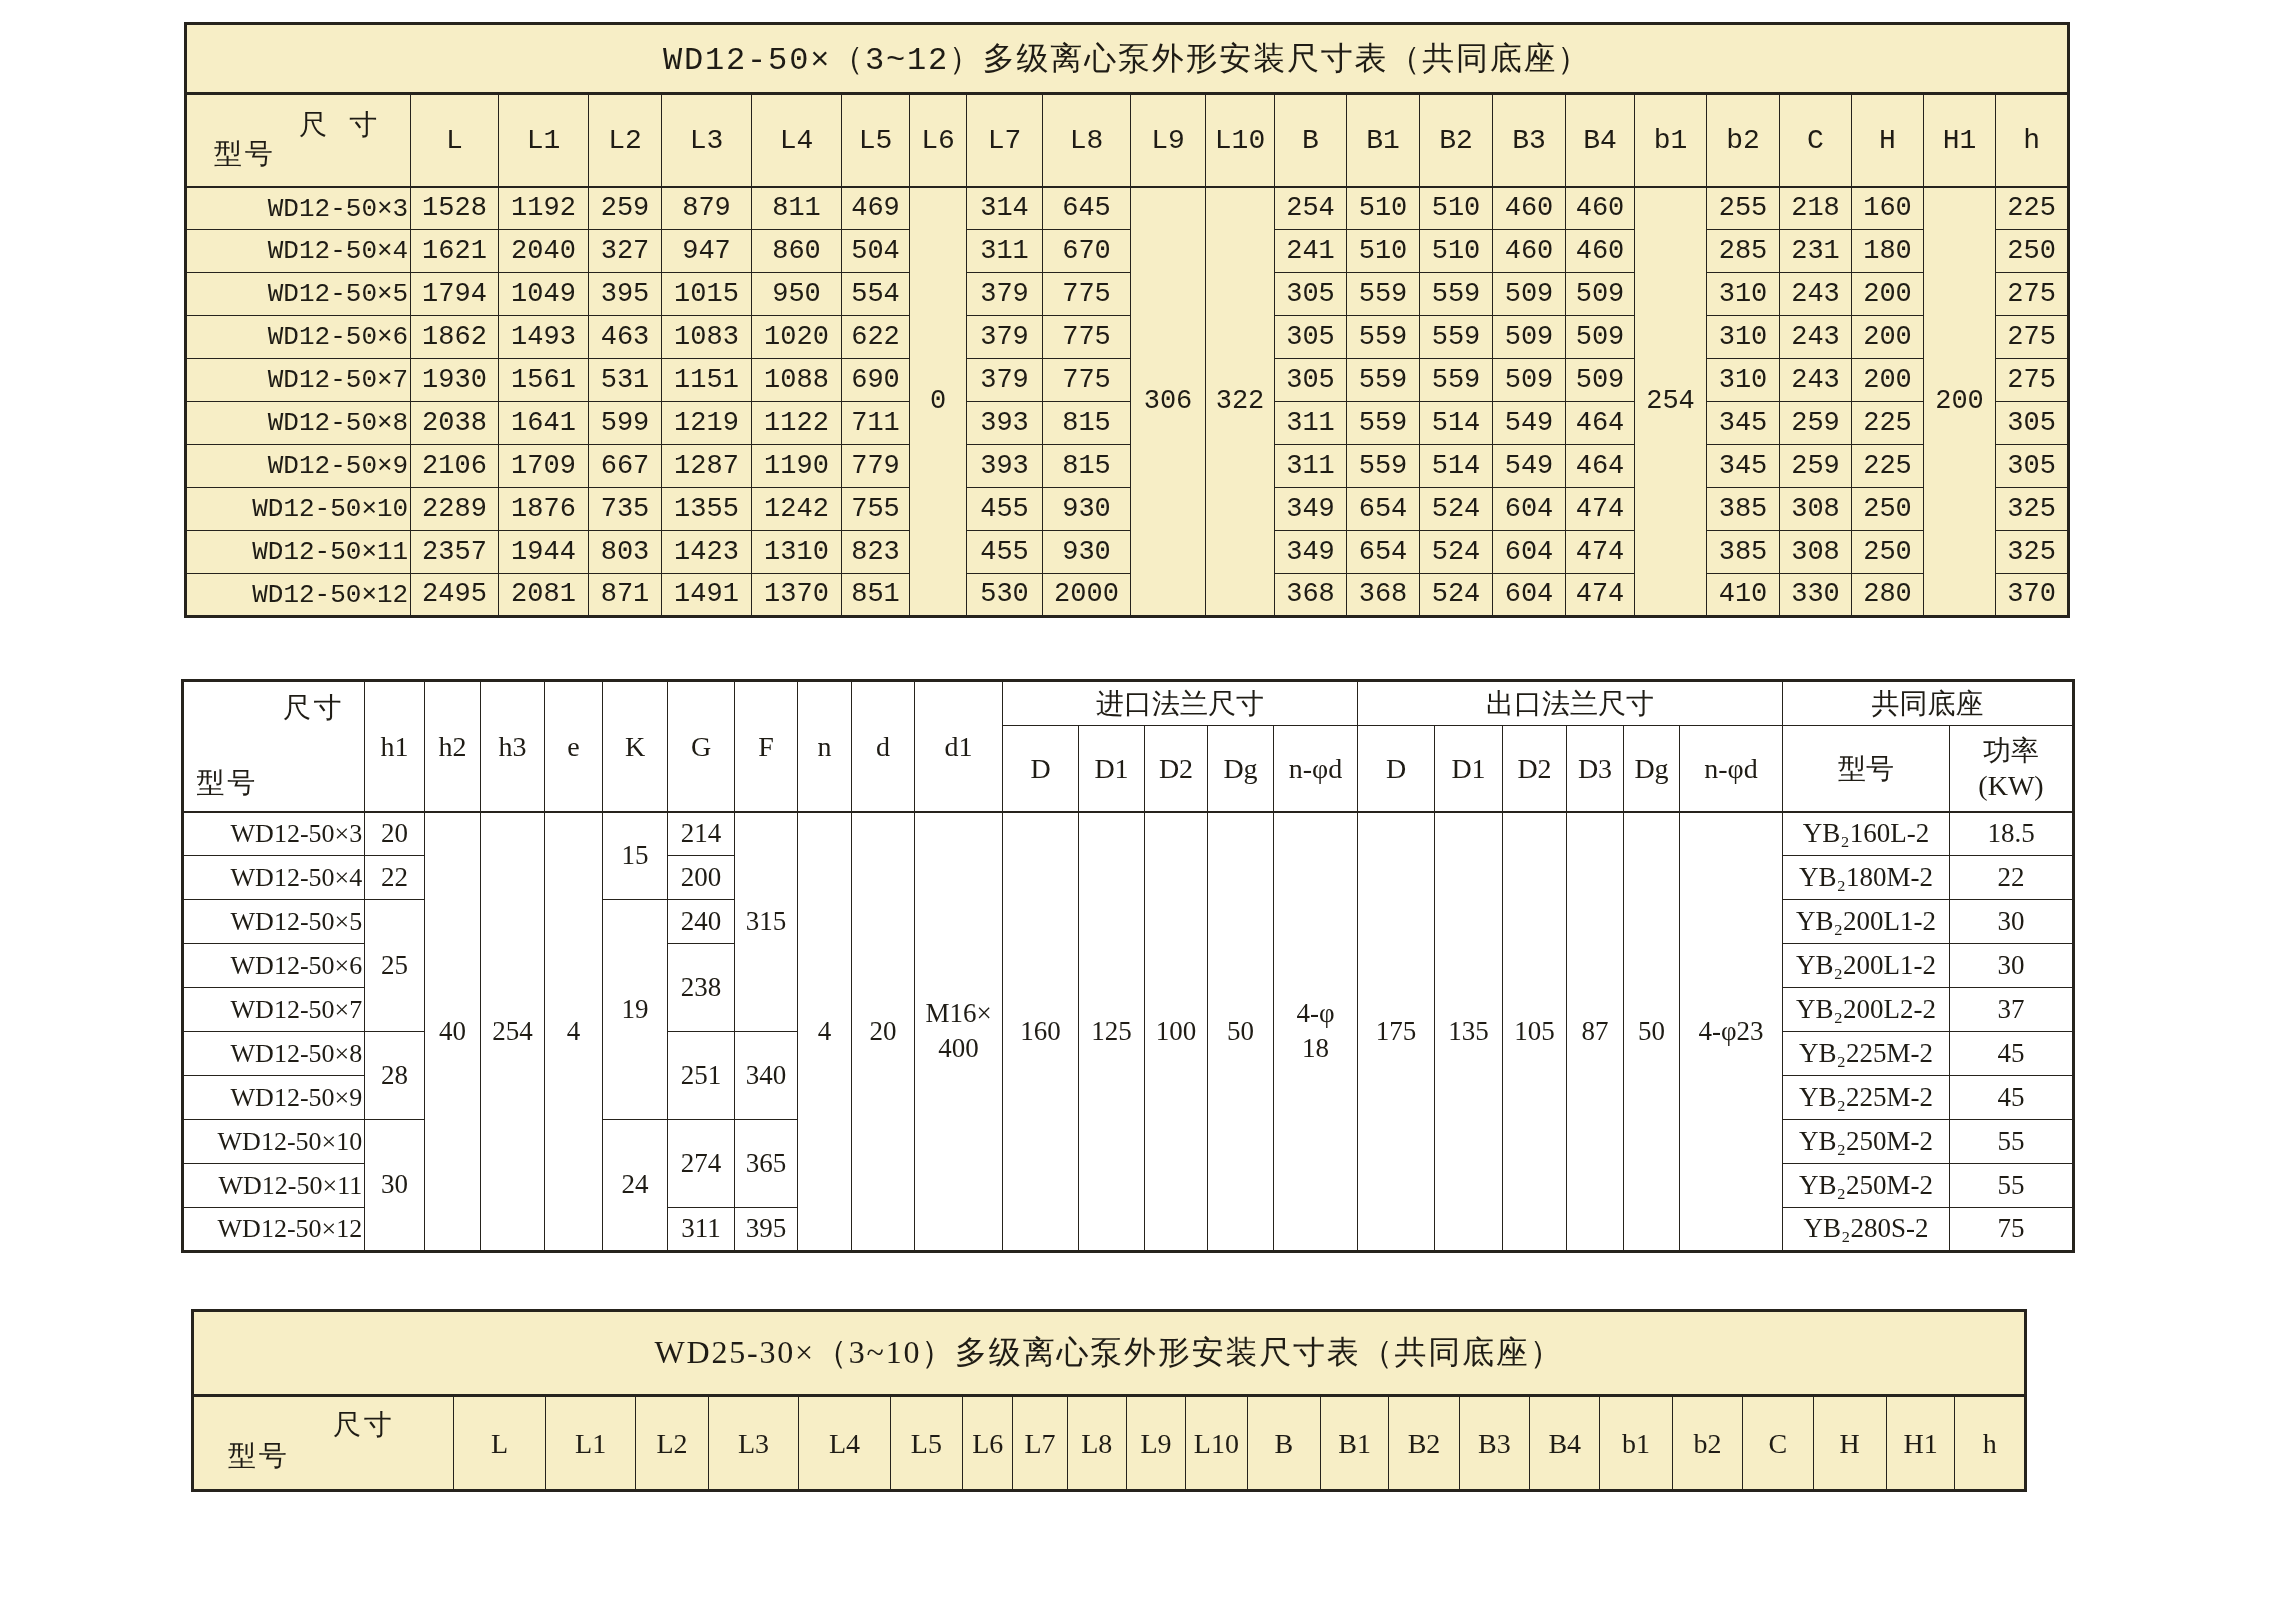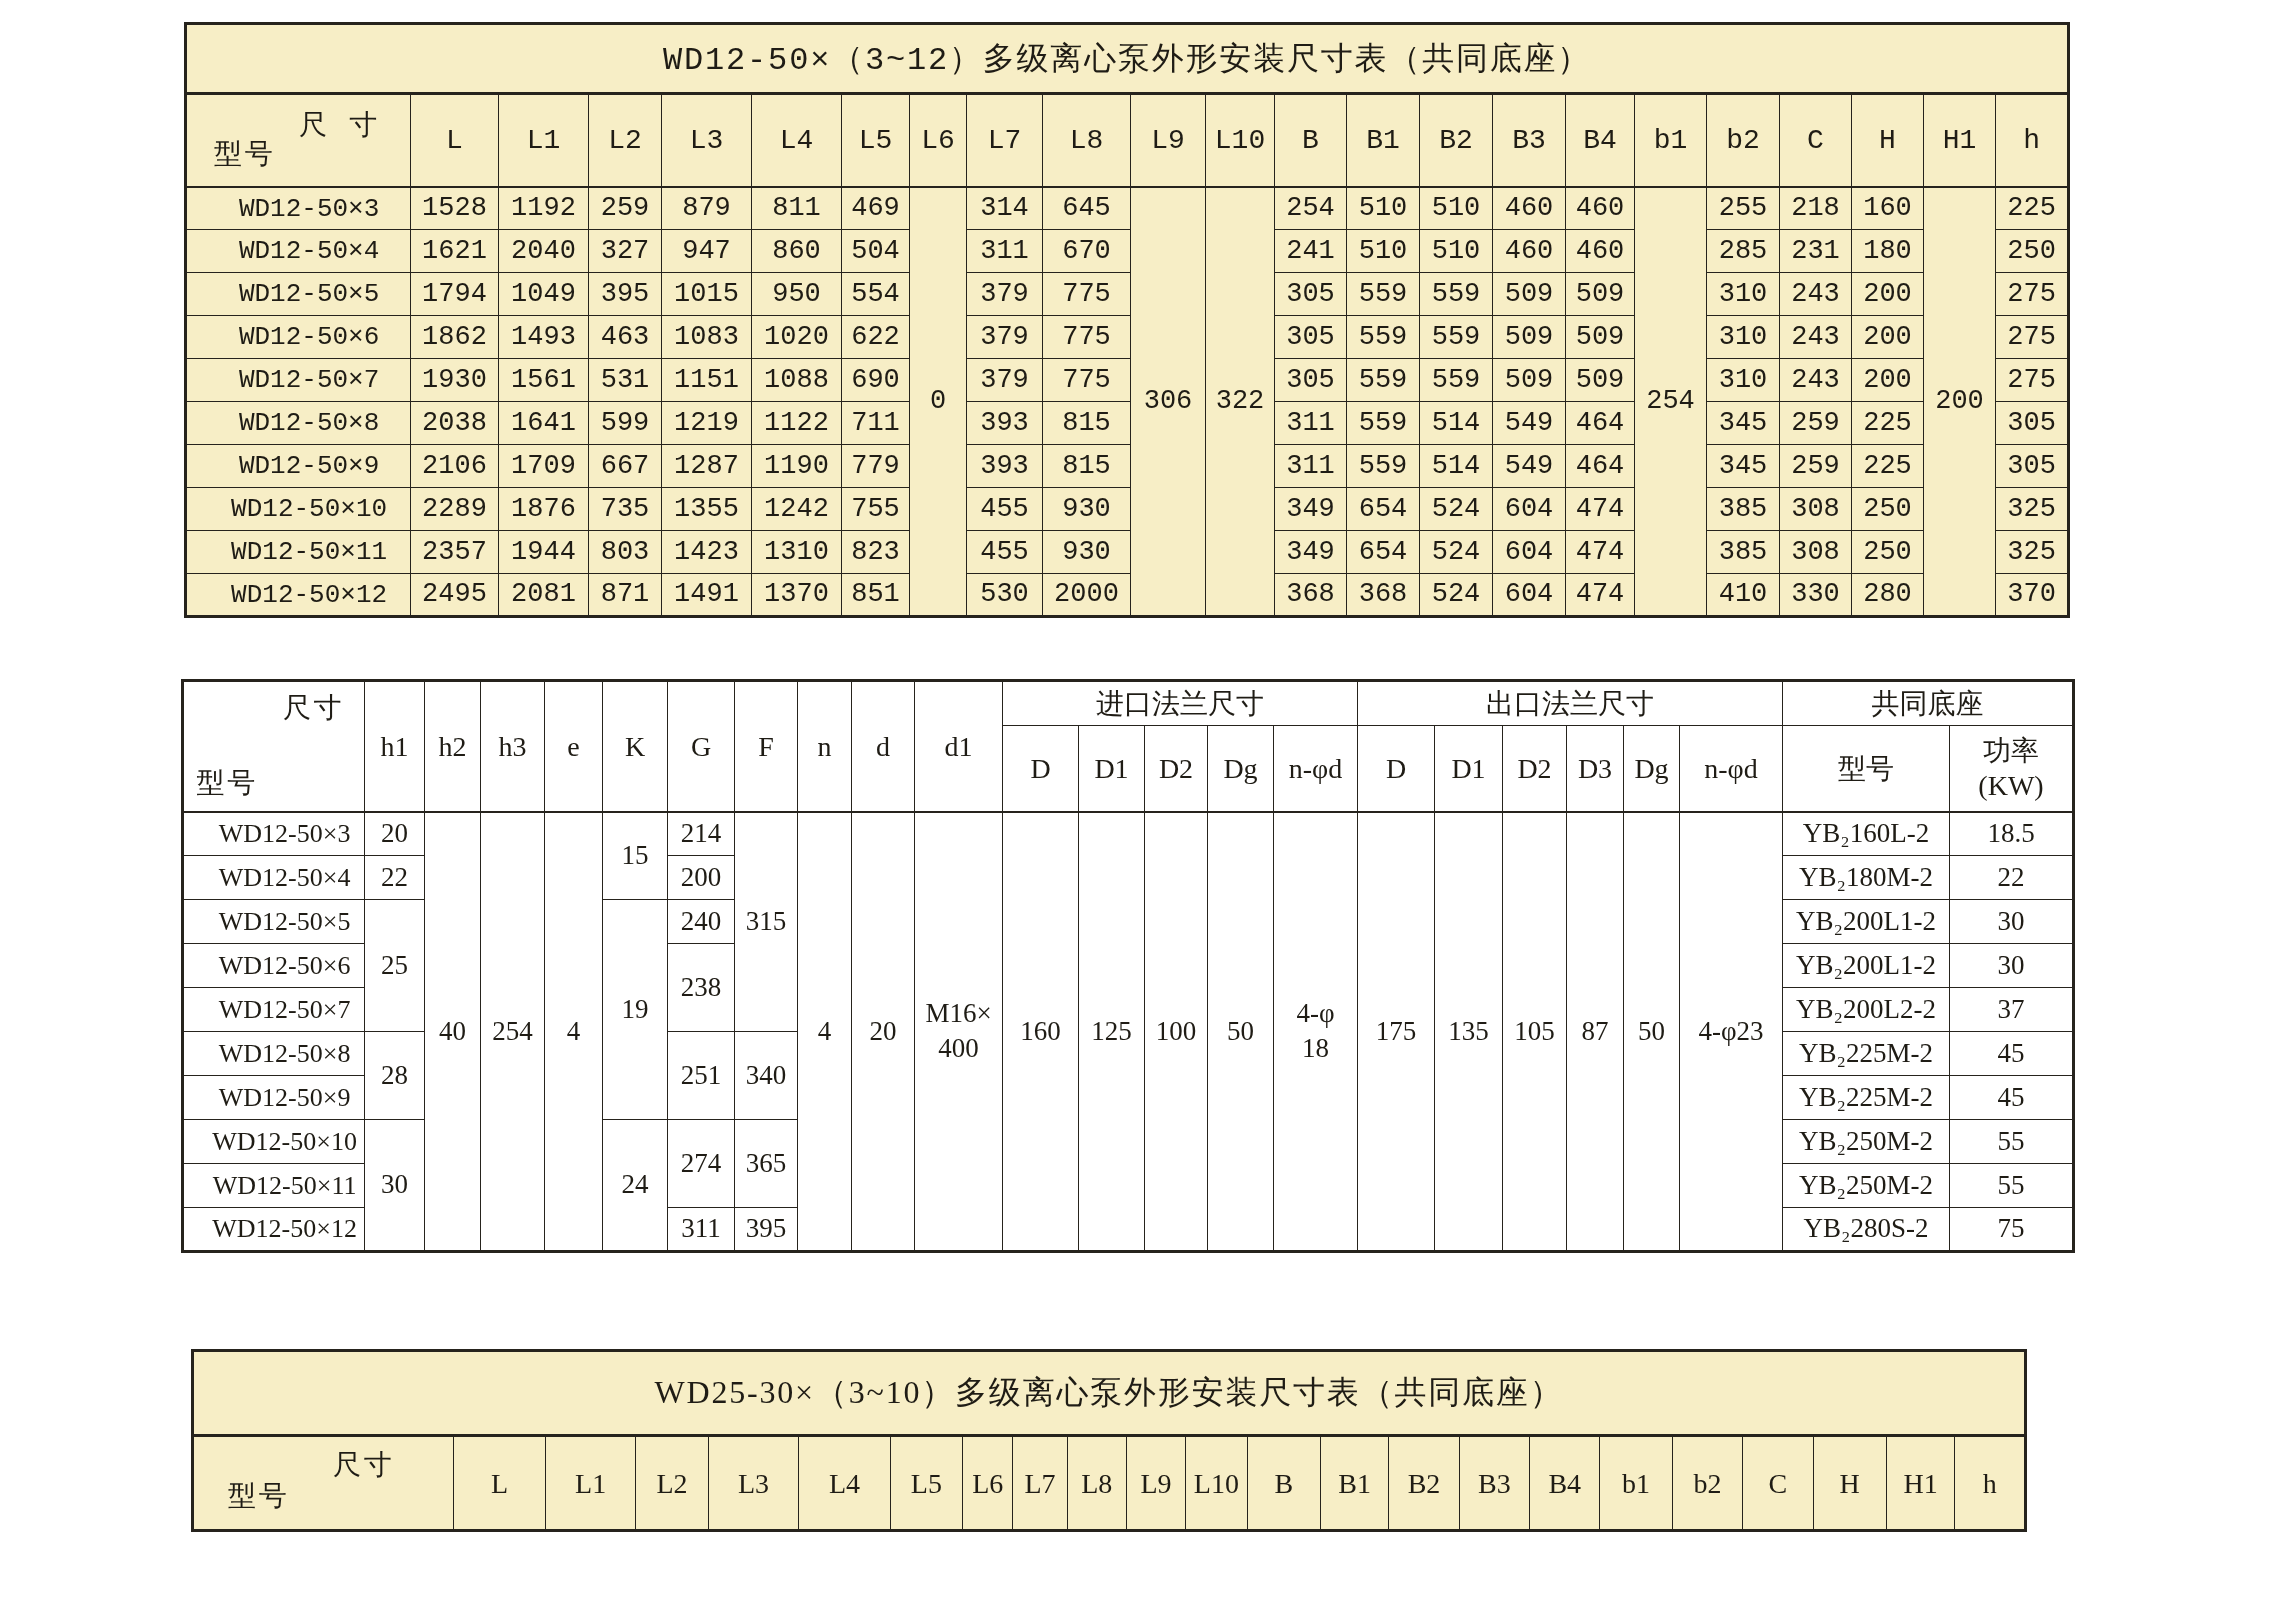--- a/index.html
+++ b/index.html
@@ -9,21 +9,21 @@
   table{border-collapse:collapse;table-layout:fixed;border:3.6px solid var(--line,#26231d);}
   td{border:1.8px solid var(--line,#26231d);vertical-align:middle;text-align:center;
      padding:0 1.8px;overflow:hidden;}
   
   #t1 td,#t3 td{background:var(--fill,#f7eec6);}
   
   #t2 td{background:#ffffff;}
   .title{font-size:32px;letter-spacing:1.8px;border-bottom:3.6px solid var(--line,#26231d);}
   .head{font-size:28px;white-space:pre-line;line-height:1.25;}
   .num{font-size:27px;white-space:pre-line;line-height:1.3;}
-  .model{font-size:26px;text-align:center;padding-left:23px;white-space:nowrap;}
+  .model{font-size:26px;text-align:right;padding-left:23px;white-space:nowrap;}
   tr.head-row td{border-bottom:2.7px solid var(--line,#26231d);}
   #t2 tr.group-row td{border-bottom:1.8px solid var(--line,#26231d);}
   #t2 tr.sub-row td, #t2 tr.group-row td[rowspan]{border-bottom:2.7px solid var(--line,#26231d);}
   
   #t1 tr.title-row{height:70px;} #t1 tr.head-row{height:93px;} #t1 tr.data-row{height:43px;}
   #t2 tr.group-row{height:45px;} #t2 tr.sub-row{height:86px;} #t2 tr.data-row{height:44px;}
   #t3 tr.title-row{height:85px;} #t3 tr.head-row{height:95px;}
   
   td.corner{position:relative;}
   td.corner span{position:absolute;font-size:28px;letter-spacing:2.7px;}
@@ -31,21 +31,21 @@
   .c-model{bottom:12.5px;left:27px;}
   #t2 .c-dim{top:7.2px;right:19.7px;}
   #t2 .c-model{bottom:9px;left:12.5px;}
   #t3 .c-dim{top:9px;right:59px;}
   #t3 .c-model{bottom:14.3px;left:34px;}
   td.corner.diag{background-image:linear-gradient(to bottom right,
       transparent calc(50% - 1.3px), var(--line,#26231d) calc(50% - 1.3px),
       var(--line,#26231d) calc(50% + 1.3px), transparent calc(50% + 1.3px));}
   #t1wrap{left:184px;top:22.4px;font-family:Liberation Mono, monospace;}
   #t2wrap{left:181px;top:679px;}
-  #t3wrap{left:191px;top:1349px;}
+  #t3wrap{left:191px;top:1309px;}
 </style>
 </head>
 <body>
 
 <div id="canvas" style="--fill: #f7eec6; --line: #26231d; --ink: #1f1c15;">
 
   <div id="t1wrap" class="tblwrap">
     <table id="t1" style="width:1885px">
       <colgroup>
         <col style="width:225px">

